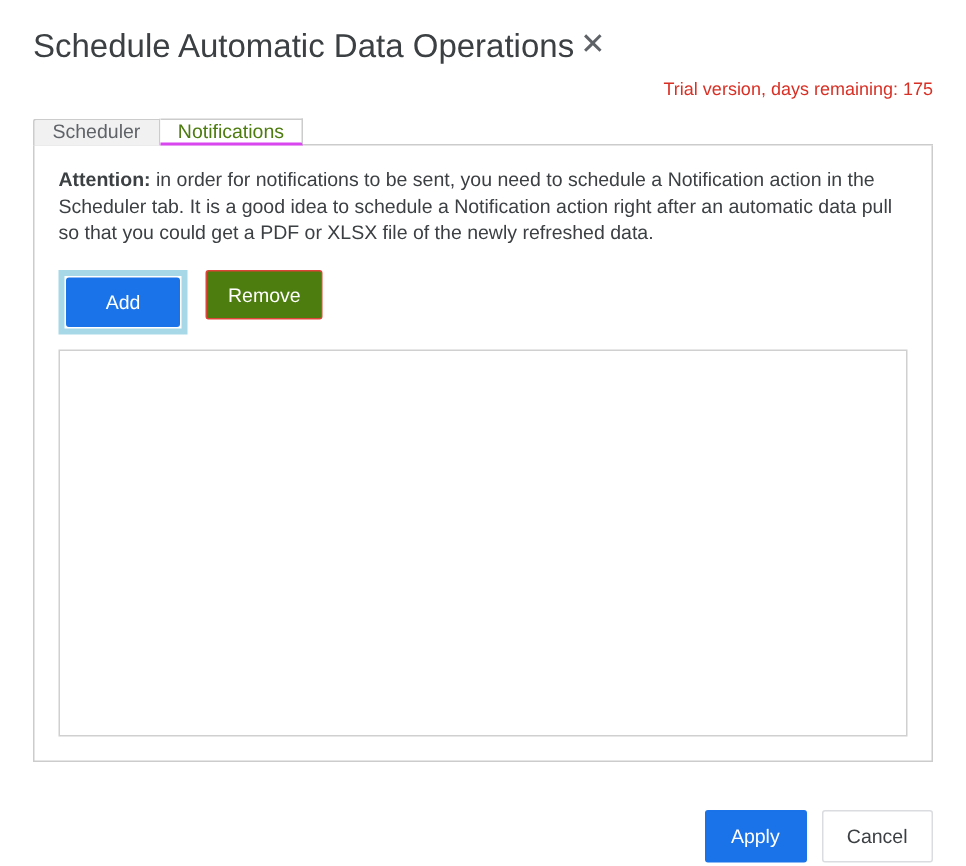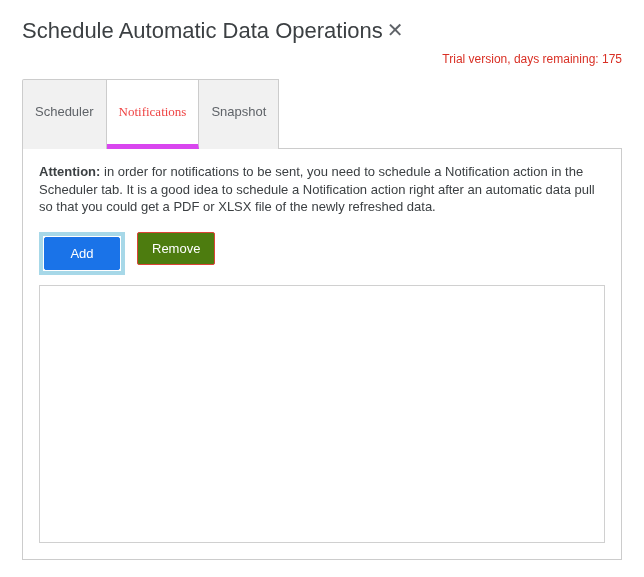--- a/index.html
+++ b/index.html
@@ -45,40 +45,39 @@
       color: #d93025;
       font-size: 12px;
       margin-bottom: 12px;
     }
     .tabs {
       display: flex;
       border-bottom: 1px solid #ccc;
       position: relative;
     }
     .tab {
-      padding: 24px 12px;
+      padding: 0 12px;
       border: 1px solid #ccc;
       border-bottom: none;
       background: #f1f1f1;
       color: #5f6368;
       font-size: 13px;
       cursor: pointer;
       margin-right: 0;
       position: relative;
       top: 1px;
     }
     .tab + .tab {
       border-left: none;
     }
     .tab.active {
       background: #fff;
-      color: #ef4444;
-      border-bottom: 5px solid #d946ef;
+      color: #4d7c0f;
+      border-bottom: 2px solid #d946ef;
       z-index: 2;
-      font-family: Liberation Serif, serif;
     }
     .tab:first-child {
       border-top-left-radius: 2px;
     }
     .tab-content {
       border: 1px solid #ccc;
       border-top: none;
       padding: 14px 16px 16px 16px;
       min-height: 395px;
       position: relative;
@@ -184,21 +183,20 @@
     <button class="close-btn">
       <span>✕</span>
     </button>
   </div>
 
   <div class="trial-banner">Trial version, days remaining: 175</div>
 
   <div class="tabs">
     <div class="tab">Scheduler</div>
     <div class="tab active">Notifications</div>
-    <div class="tab">Snapshot</div>
   </div>
 
   <div class="tab-content">
     <p class="attention-text">
       <span class="label">Attention:</span><span> in order for notifications to be sent, you need to schedule a Notification action in the Scheduler tab. It is a good idea to schedule a Notification action right after an automatic data pull so that you could get a PDF or XLSX file of the newly refreshed data.</span>
     </p>
 
     <div class="btn-row">
       <span class="add-highlight">
         <button class="btn btn-add">Add</button>

